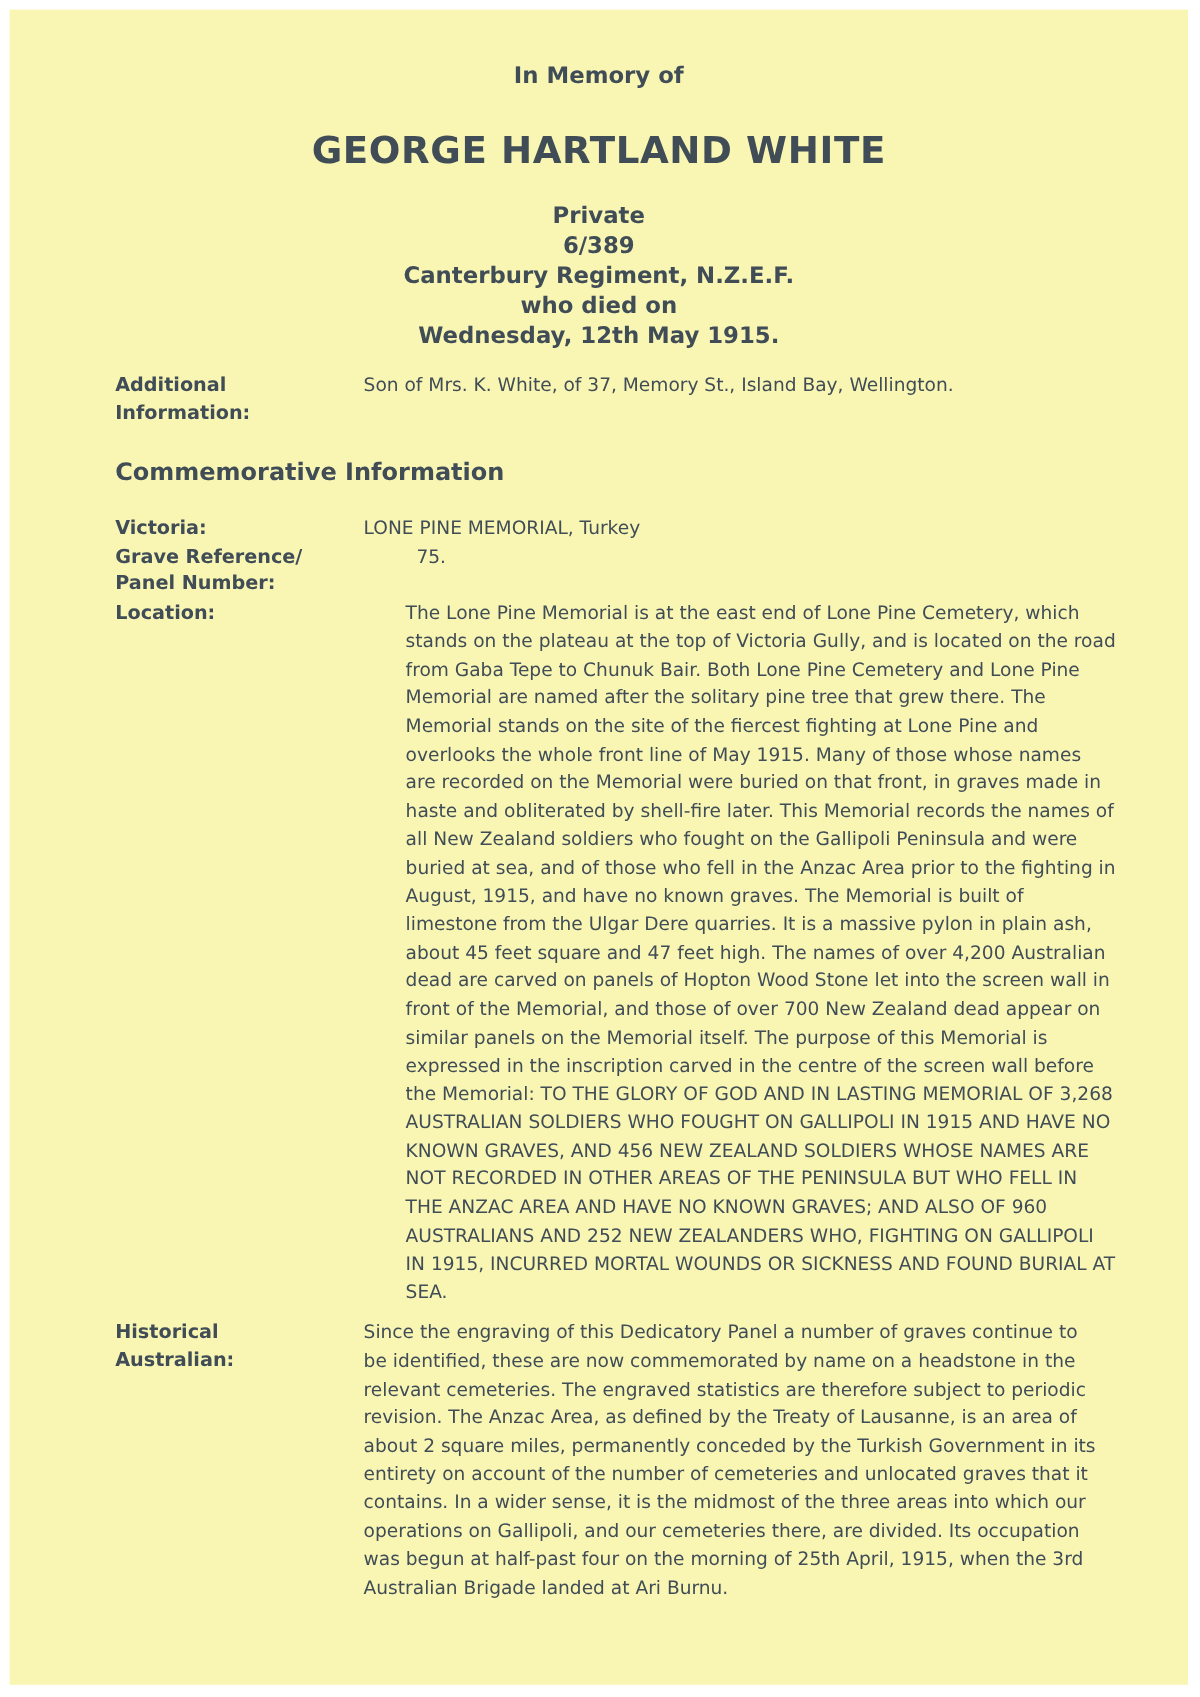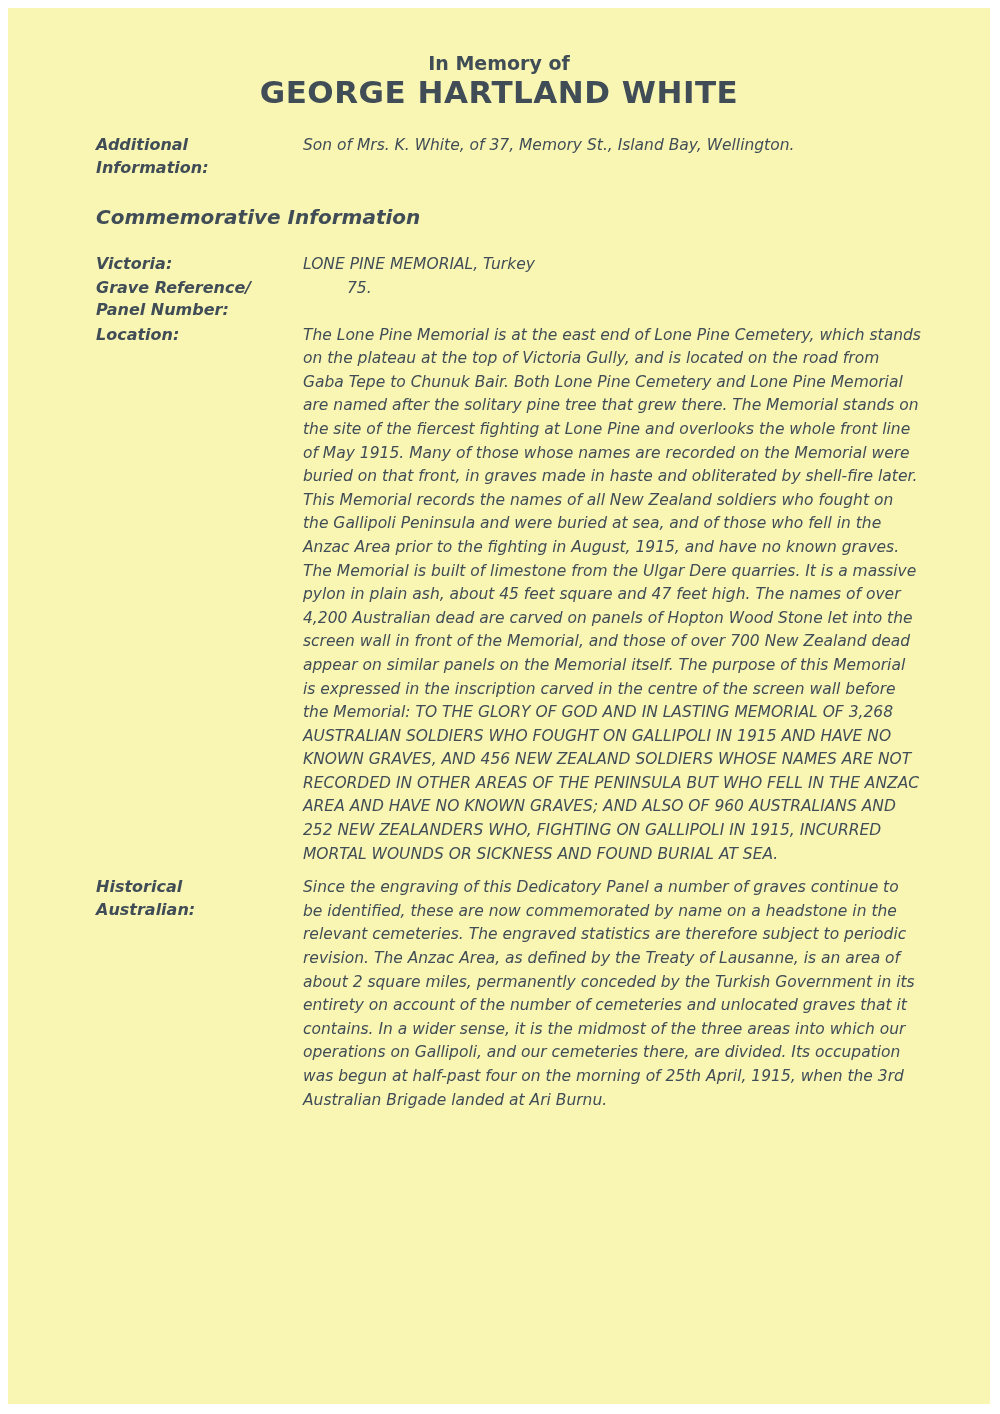--- a/index.html
+++ b/index.html
@@ -20,39 +20,39 @@
     color: #414d56;
     overflow: hidden;
   }
   .header {
     text-align: center;
     padding-top: 44px;
   }
   .in-memory {
     font-size: 19px;
     font-weight: bold;
+    margin-bottom: 34px;
   }
   .deceased-name {
     font-size: 31px;
     font-weight: bold;
     letter-spacing: 0.5px;
     margin-bottom: 24px;
   }
   .subline {
     font-size: 19px;
     font-weight: bold;
     line-height: 25px;
   }
   .sublines {
     margin-top: 22px;
   }
   .info-rows {
     padding-left: 88px;
     padding-right: 60px;
-    font-style: italic;
   }
   .row {
     display: flex;
     align-items: flex-start;
   }
   .row-label {
     width: 207px;
     padding-right: 28px;
     box-sizing: border-box;
     flex-shrink: 0;
@@ -67,31 +67,38 @@
   }
   .row-additional { margin-top: 17px; }
   .section-heading {
     font-size: 20px;
     font-weight: bold;
     margin-top: 26px;
     margin-bottom: 24px;
   }
   .row-memorial { margin-top: 0; }
   .row-grave { margin-top: 0; gap: 44px; }
-  .row-location { margin-top: 2px; }
+  .row-location { margin-top: 2px; gap: 35px; }
   .row-historical { margin-top: 10px; }
 </style>
 </head>
 <body>
 
 <div class="paper">
 
   <div class="header">
     <div class="in-memory">In Memory of</div>
     <div class="deceased-name">GEORGE HARTLAND WHITE</div>
+    <div class="sublines">
+      <div class="subline">Private</div>
+      <div class="subline">6/389</div>
+      <div class="subline">Canterbury Regiment, N.Z.E.F.</div>
+      <div class="subline">who died on</div>
+      <div class="subline">Wednesday, 12th May 1915.</div>
+    </div>
   </div>
 
   <div class="info-rows">
 
     <div class="row row-additional">
       <div class="row-label">Additional Information:</div>
       <div class="row-value">Son of Mrs. K. White, of 37, Memory St., Island Bay, Wellington.</div>
     </div>
 
     <div class="section-heading">Commemorative Information</div>

